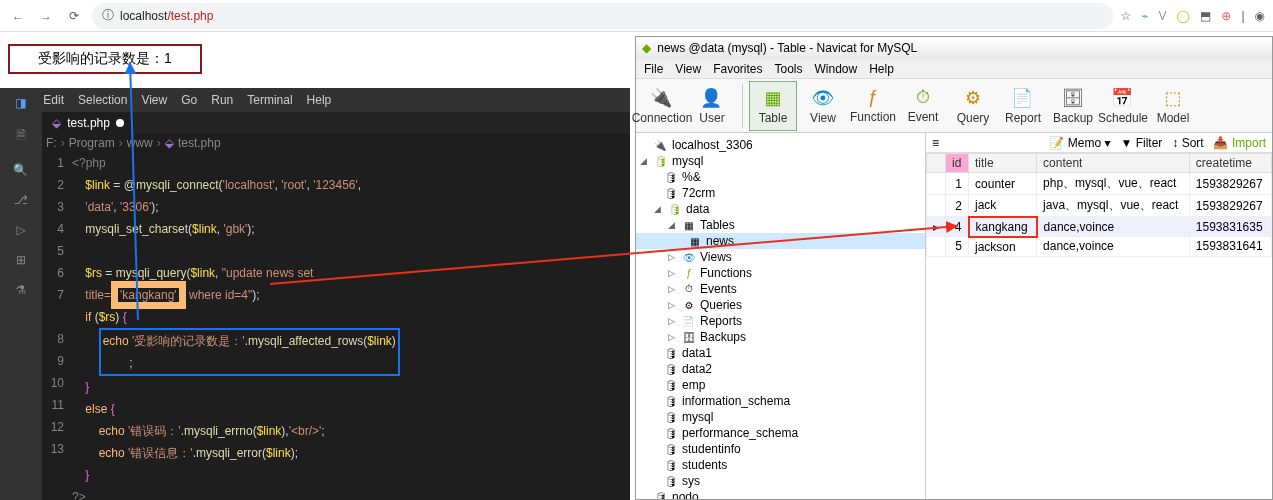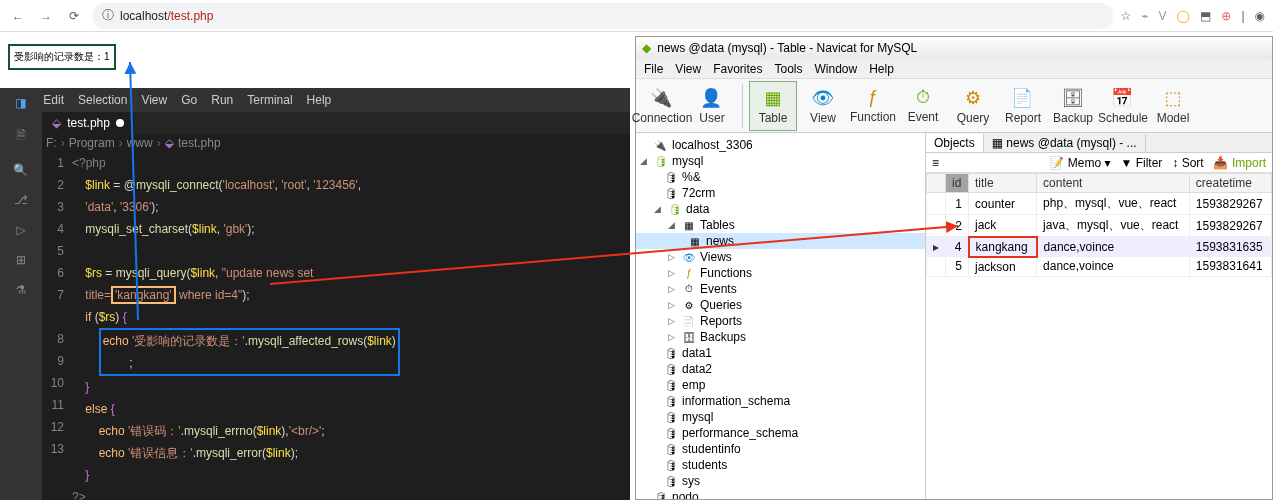--- a/index.html
+++ b/index.html
@@ -3,36 +3,36 @@
 <meta charset="utf-8">
 <style>
 *{margin:0;padding:0;box-sizing:border-box;font-family:-apple-system,Segoe UI,Arial,sans-serif;font-size:12px}
 body{width:1273px;height:500px;overflow:hidden;background:#fff;position:relative}
 .browser-bar{height:32px;display:flex;align-items:center;padding:0 8px;gap:8px;border-bottom:1px solid #ddd;background:#fff}
 .nav-btn{width:20px;height:20px;display:flex;align-items:center;justify-content:center;color:#5f6368;cursor:pointer}
 .addr-bar{flex:1;display:flex;align-items:center;gap:6px;height:26px;padding:0 10px;border-radius:14px;background:#f1f3f4;color:#5f6368}
 .addr-txt{color:#202124;font-size:13px}
 .right-icons{display:flex;gap:10px;align-items:center;color:#5f6368}
 .page-body{background:#fff;padding:8px 0 0 4px}
-.result-box{display:inline-block;border:2px solid #14532d;padding:4px 4px;font-size:10px;color:#000;margin:4px}
+.result-box{display:inline-block;border:2px solid #7f1d1d;padding:4px 28px;font-size:14px;color:#000;margin:4px}
 .arrow-svg{position:absolute;pointer-events:none}
 .vscode{position:absolute;left:0;top:88px;width:630px;height:412px;background:#1e1e1e;color:#ccc;font-family:Consolas,monospace}
 .vscode-title{height:24px;background:#323233;display:flex;align-items:center;gap:14px;padding:0 10px;font-size:11px;color:#ccc}
 .vscode-title .center{flex:1;text-align:center;color:#999}
 .tab-bar{height:22px;display:flex;align-items:center;background:#252526;padding-left:42px}
 .tab{height:22px;display:flex;align-items:center;gap:6px;padding:0 10px;background:#1e1e1e;color:#fff;font-size:11px}
 .tab-dot{width:8px;height:8px;border-radius:50%;background:#fff}
 .breadcrumb{height:18px;display:flex;align-items:center;gap:4px;padding-left:46px;color:#888;font-size:10px}
 .bc-sep{color:#666}
 .activity{position:absolute;left:0;top:0;width:42px;height:100%;background:#333;display:flex;flex-direction:column;align-items:center;padding-top:8px;gap:16px;color:#888}
 .editor{position:absolute;left:42px;top:64px;right:0;bottom:0;display:flex;font-size:13px;line-height:22px}
 .gutter{width:30px;text-align:right;color:#858585;padding-right:8px}
 .code{flex:1;white-space:pre;color:#d4d4d4}
 .c-tag{color:#808080}.c-kw{color:#fdba74}.c-var{color:#fde047}.c-fn{color:#dcdcaa}.c-str{color:#ce9178}.c-br{color:#da70d6}
-.red-box{border:2px solid #fdba74;padding:0 2px}
+.red-box{border:7px solid #fdba74;padding:0 2px}
 .blue-box{border:2px solid #1a73e8;display:inline-block;padding:0 2px}
 .navicat{position:absolute;right:0;top:36px;width:638px;height:464px;background:#f5f5f5;border:1px solid #999;display:flex;flex-direction:column}
 .nav-title{height:22px;background:linear-gradient(#fff,#e8e8e8);display:flex;align-items:center;gap:6px;padding:0 6px;font-size:11px}
 .nav-menu{height:20px;display:flex;align-items:center;gap:12px;padding:0 8px;font-size:11px;background:#f0f0f0;border-bottom:1px solid #ddd}
 .nav-toolbar{height:54px;display:flex;align-items:center;gap:2px;padding:2px;background:#f8f8f8;border-bottom:1px solid #ccc}
 .tool-btn{width:48px;height:50px;display:flex;flex-direction:column;align-items:center;justify-content:center;gap:2px;font-size:10px;color:#333;border:1px solid transparent}
 .tool-btn.active{background:#e8f0e8;border:1px solid #8a8}
 .tool-sep{width:1px;height:44px;background:#ccc;margin:0 4px}
 .nav-body{flex:1;display:flex;overflow:hidden}
 .tree{width:290px;background:#fff;border-right:1px solid #ccc;padding:4px 0;font-size:11px;overflow:hidden}
@@ -313,38 +313,34 @@
       <div class="tree-item" style="padding-left:28px">
           <span class="tree-ic">🛢</span>
           <span>sys</span>
         </div>
       <div class="tree-item" style="padding-left:18px">
           <span class="tree-ic">🛢</span>
           <span>nodo</span>
         </div>
     </div>
     <div class="right-panel">
-      <div class="obj-tabs">
-        <div class="obj-tab active">Objects</div>
-        <div class="obj-tab"><span>▦ </span><span>news @data (mysql) - ...</span></div>
-      </div>
       <div class="tbl-toolbar">
         <span>≡</span>
         <span class="spacer"></span>
         <span>📝 <span>Memo</span> ▾</span>
         <span>▼ <span>Filter</span></span>
         <span>↕ <span>Sort</span></span>
         <span style="color:#6a0">📥 <span>Import</span></span>
       </div>
       <div class="grid">
         <table>
           <tbody>
               <tr>
                 <th class="row-marker"></th>
-                <th style="background:#a3a3a3">id</th>
+                <th style="background:#f9a8d4">id</th>
                 <th>title</th>
                 <th>content</th>
                 <th>createtime</th>
               </tr>
           <tr>
                 <td class="row-marker"></td>
                 <td style="text-align:right">1</td>
                 <td>counter</td>
                 <td>php、mysql、vue、react</td>
                 <td>1593829267</td>

